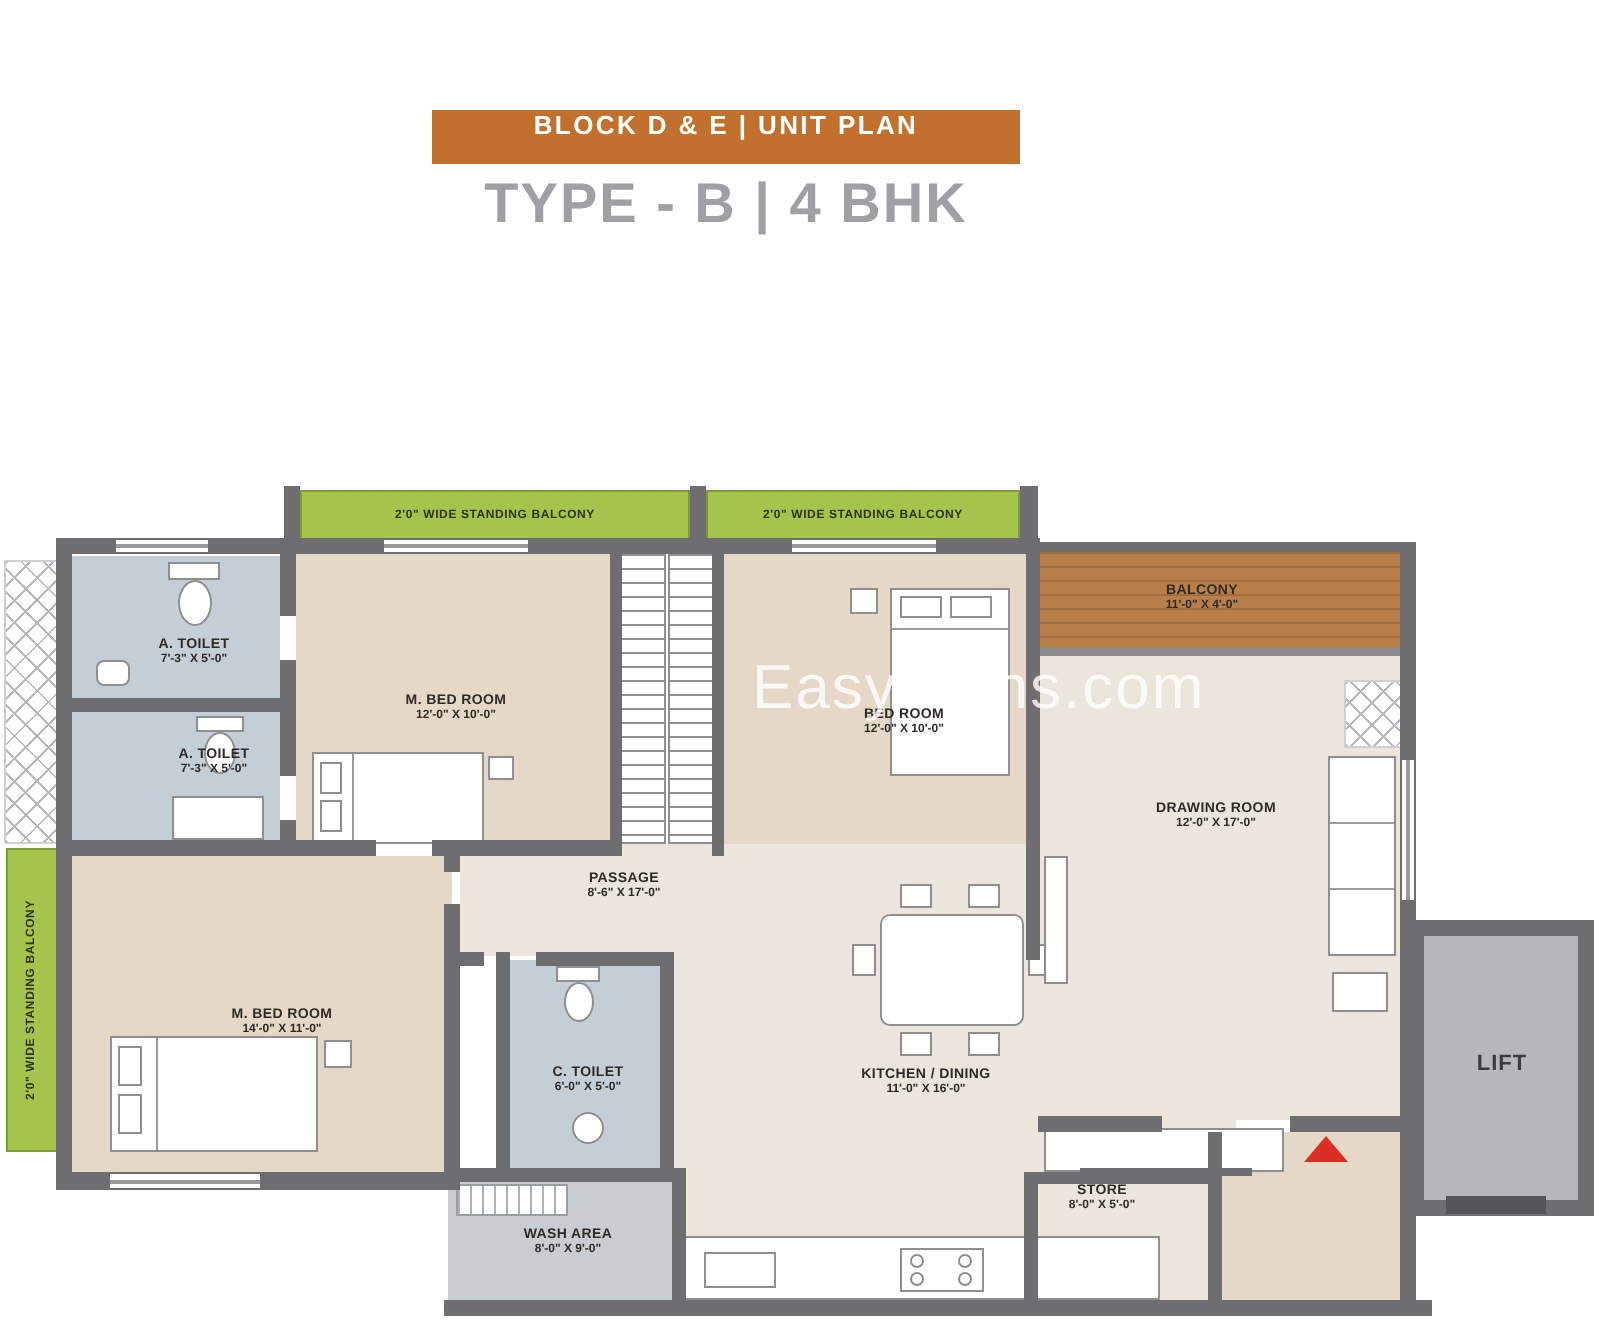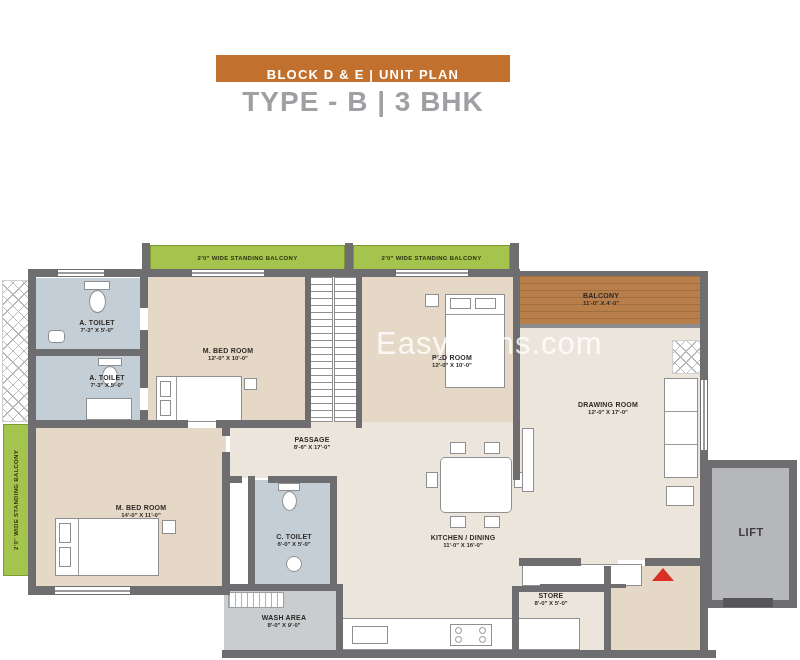--- a/index.html
+++ b/index.html
@@ -1,20 +1,20 @@
 <!DOCTYPE html>
 <html><head>
 <meta charset="utf-8">
 <style>
   html,body{margin:0;padding:0;background:#ffffff;}
   .page{position:relative;width:800px;height:660px;background:#ffffff;overflow:hidden;
         font-family:"Liberation Sans", sans-serif;}
   .abs{position:absolute;}
   .banner{position:absolute;left:216px;top:55px;width:294px;height:27px;background:#c2702d;
-          display:flex;align-items:flex-end;justify-content:center;}
+          display:flex;align-items:flex-start;justify-content:center;}
   .banner span{color:#ffffff;font-size:13px;font-weight:bold;letter-spacing:1.2px;}
   .title{position:absolute;left:216px;top:86px;width:294px;text-align:center;
          color:#9fa0a3;font-size:28px;font-weight:bold;letter-spacing:1px;}
   .wall{position:absolute;background:#6e6e70;}
   .wall-light{position:absolute;background:#8d8d8f;}
   .floor{position:absolute;}
   .green{position:absolute;background:#a4c44e;border:1px solid #7d9b35;box-sizing:border-box;
          display:flex;align-items:center;justify-content:center;}
   .green .gl{font-size:6px;font-weight:bold;color:#2f3310;letter-spacing:.3px;white-space:nowrap;}
   .green-v .gl{writing-mode:vertical-rl;transform:rotate(180deg);}
@@ -44,21 +44,21 @@
            color:#3c3c3e;letter-spacing:.5px;z-index:40;}
 </style>
 </head>
 <body>
 
 <div class="page">
 
   <div class="banner">
     <span>BLOCK D &amp; E  |  UNIT PLAN</span>
   </div>
-  <div class="title">TYPE - B  |  3 BHK</div>
+  <div class="title">TYPE - B  |  4 BHK</div>
 
   <div class="floor" style="left:36px;top:278px;width:110px;height:76px;background:#c4ced6;"></div>
   <div class="floor" style="left:36px;top:354px;width:110px;height:68px;background:#c4ced6;"></div>
   <div class="floor" style="left:148px;top:277px;width:160px;height:145px;background:#e5d8c7;"></div>
   <div class="floor" style="left:362px;top:277px;width:152px;height:145px;background:#e5d8c7;"></div>
   <div class="wood" style="left:519px;top:276px;width:188px;height:50px;"></div>
   <div class="floor" style="left:519px;top:328px;width:182px;height:232px;background:#ece5dc;"></div>
   <div class="floor" style="left:230px;top:422px;width:290px;height:56px;background:#ece5dc;"></div>
   <div class="floor" style="left:36px;top:428px;width:190px;height:160px;background:#e5d8c7;"></div>
   <div class="floor" style="left:255px;top:480px;width:78px;height:108px;background:#c4ced6;"></div>

